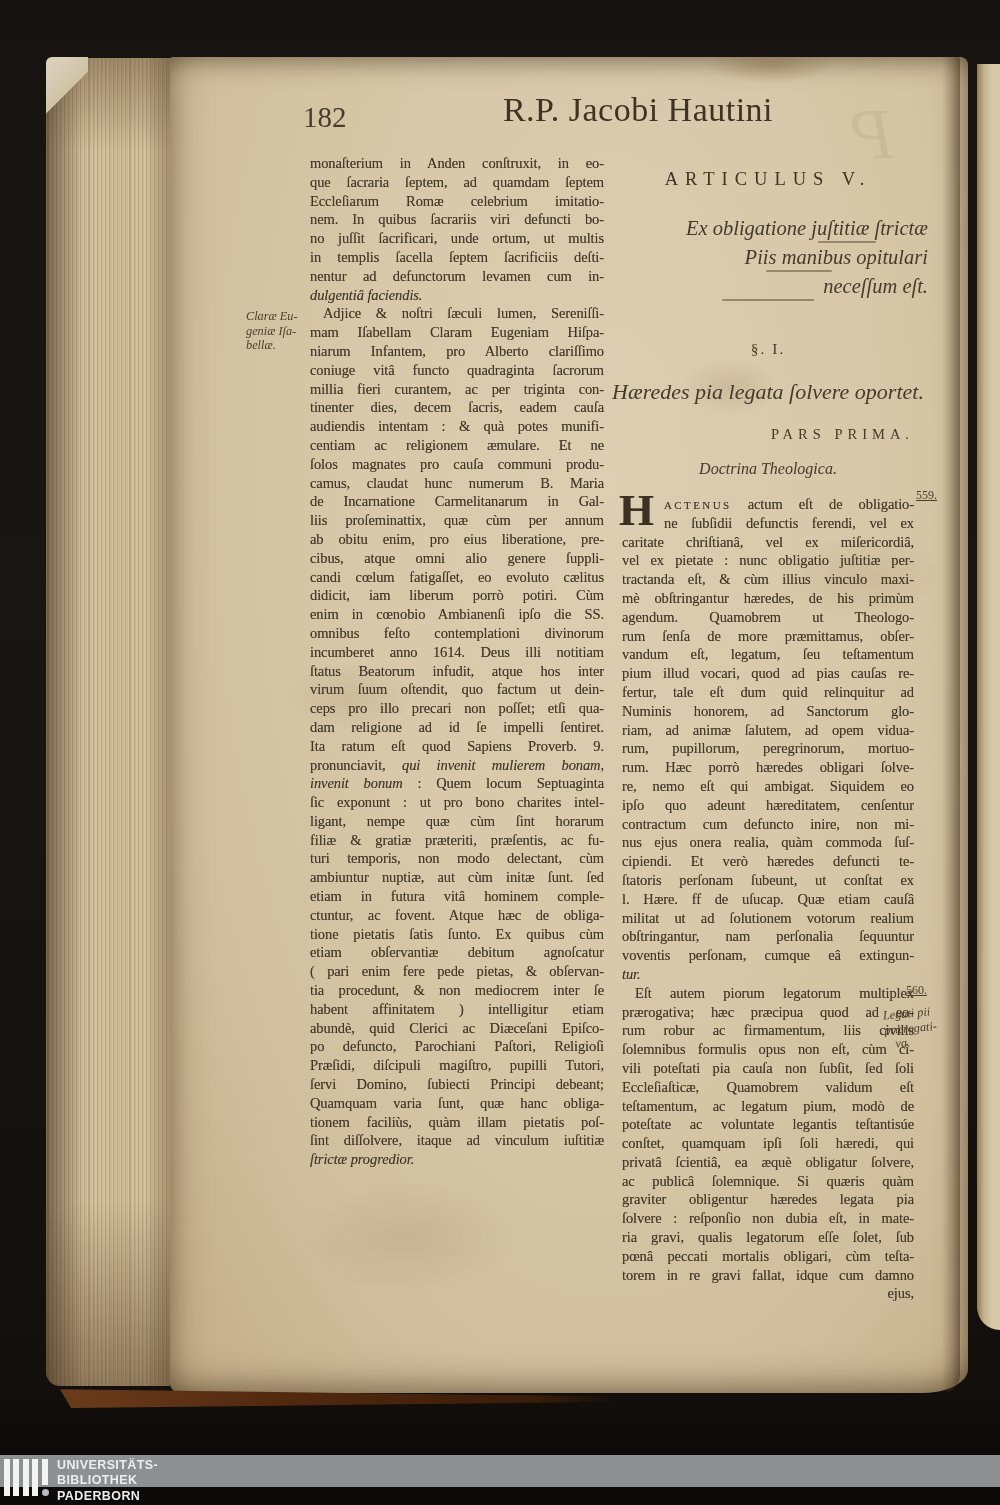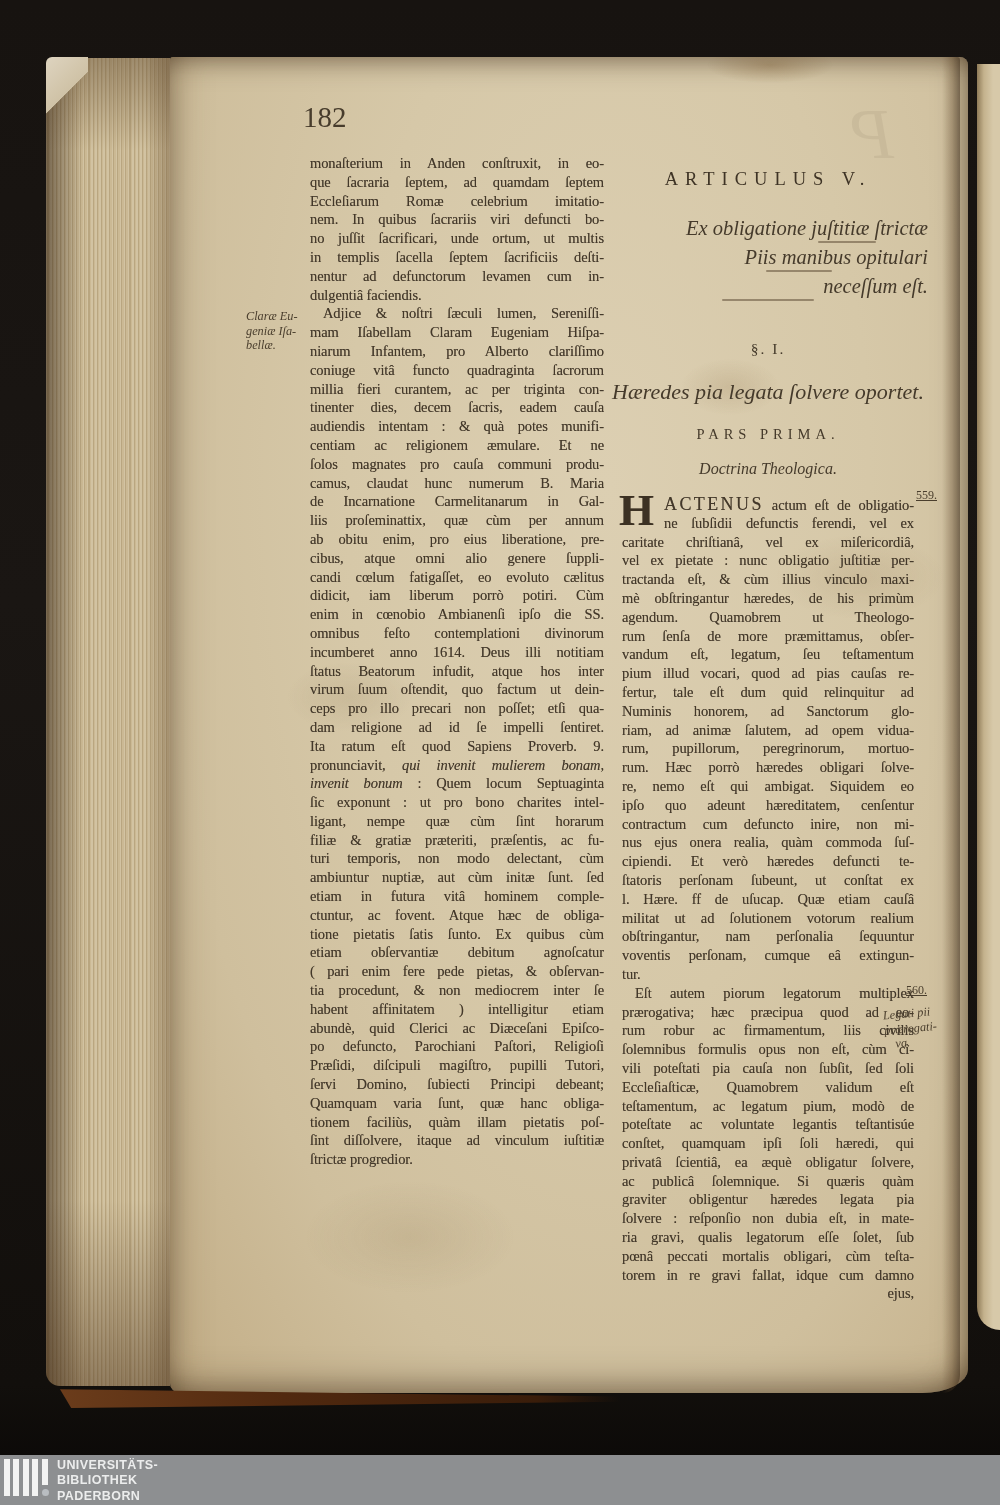--- a/index.html
+++ b/index.html
@@ -37,57 +37,57 @@
   
   .sliver{position:absolute;left:977px;top:64px;width:23px;height:1266px;
     background:linear-gradient(90deg,#8f7b58 0%,#c4b28d 30%,#d7c9a9 70%);
     border-radius:0 0 0 26px;}
   .cover-wedge{position:absolute;left:60px;top:1386px;width:560px;height:22px;
     background:linear-gradient(90deg,#6b3c1b,#51290f 40%,#3a1d0a 85%,rgba(0,0,0,0));
     clip-path:polygon(0 15%,100% 48%,100% 72%,2% 100%);}
   
   .ink{color:#43382a;}
   .ln{height:18.8px;line-height:18.8px;overflow:hidden;text-align:justify;text-align-last:justify;}
-  .ln.l{text-align:right;text-align-last:left;}
+  .ln.l{text-align:right;text-align-last:left;font-style:italic;}
   .ln.r{text-align:right;text-align-last:right;}
   .ln.ind{text-indent:13px;}
   .ln.dc{padding-left:42px;}
   em{}
-  .caps{letter-spacing:2.4px;font-size:18px;}
+  .caps{letter-spacing:2.4px;font-size:11px;}
   .leftcol,.rightbody{position:absolute;font-size:14.5px;letter-spacing:-.1px;color:#43382a;
     text-shadow:0 0 .5px rgba(67,56,42,.55);}
   .leftcol{left:140px;top:97px;width:294px;}
   .rightbody{left:452px;top:438px;width:292px;}
   .dropcap{position:absolute;left:-3px;top:-6px;font-size:45px;line-height:42px;color:#3c3123;
     font-weight:bold;text-shadow:0 0 .5px rgba(60,48,34,.6);}
   .pagenum{position:absolute;left:133px;top:44px;font-size:29px;color:#473c2c;}
   .runhead{position:absolute;left:288px;top:34px;width:360px;text-align:center;font-size:34px;
     color:#3e3325;letter-spacing:.5px;}
   .articulus{position:absolute;left:452px;top:112px;width:292px;text-align:center;
     font-size:18.5px;letter-spacing:7px;color:#3e3325;}
   .title3{position:absolute;left:438px;top:157px;width:320px;text-align:right;font-style:italic;
     font-size:20.5px;line-height:29px;color:#453a2b;}
   .section{position:absolute;left:452px;top:283px;width:292px;text-align:center;
     font-size:15.5px;letter-spacing:2px;color:#453a2b;}
   .subtitle{position:absolute;left:438px;top:322px;width:320px;text-align:center;font-style:italic;
     font-size:22px;color:#453a2b;}
-  .pars{position:absolute;left:452px;top:369px;width:292px;text-align:center;
+  .pars{position:absolute;left:452px;top:369px;width:292px;text-align:right;
     font-size:14.5px;letter-spacing:5px;color:#453a2b;}
   .doctrina{position:absolute;left:452px;top:403px;width:292px;text-align:center;font-style:italic;
     font-size:16px;color:#453a2b;}
   .scribble{position:absolute;height:2px;background:rgba(85,68,45,.5);border-radius:2px;}
   .mnote{position:absolute;font-style:italic;font-size:12.3px;line-height:14.5px;color:#4a3e2d;}
   .mnote .ln{height:14.5px;line-height:14.5px;text-align:left;text-align-last:left;}
   .mnum{position:absolute;font-size:12px;color:#4a3e2d;text-decoration:underline;}
   .legati{transform:rotate(-5deg);}
   .legati .ln:last-child{padding-left:10px;}
   .ghost{position:absolute;left:680px;top:36px;font-size:72px;font-style:italic;color:#5a4a33;
     opacity:.08;transform:scaleX(-1);}
   
-  .graybar{position:absolute;left:0;top:1455px;width:1000px;height:50px;background:#8d8f91;text-decoration:underline;}
+  .graybar{position:absolute;left:0;top:1455px;width:1000px;height:32px;background:#8d8f91;text-decoration:underline;}
   .logobars{position:absolute;left:4px;top:4px;display:flex;gap:3.4px;height:38px;}
   .lbar{width:6px;height:37px;background:#f3f3f2;}
   .lbar.excl{height:26px;}
   .excl-wrap{display:flex;flex-direction:column;align-items:center;justify-content:space-between;height:37px;}
   .ldot{width:7px;height:7px;border-radius:50%;background:#b9bdc1;}
   .logotext{position:absolute;left:57px;top:3px;font-family:"Liberation Sans","DejaVu Sans",sans-serif;
     font-weight:bold;font-size:12.5px;line-height:15.3px;color:#eceded;letter-spacing:.4px;}
 </style>
 </head>
 <body>
@@ -97,20 +97,21 @@
   <div class="fore-edge"></div>
   <div class="corner-fold"></div>
 
   <div class="page">
     <div class="stains"></div>
     <div class="crease"></div>
 
     <div class="ghost">P</div>
 
     <div class="pagenum ink">182</div>
+    <div class="runhead">R.P. Jacobi Hautini</div>
 
     <div class="leftcol">
         <div class="ln"><span>monaſterium in Anden conſtruxit, in eo-</span></div>
         <div class="ln"><span>que ſacraria ſeptem, ad quamdam ſeptem</span></div>
         <div class="ln"><span>Eccleſiarum Romæ celebrium imitatio-</span></div>
         <div class="ln"><span>nem. In quibus ſacrariis viri defuncti bo-</span></div>
         <div class="ln"><span>no juſſit ſacrificari, unde ortum, ut multis</span></div>
         <div class="ln"><span>in templis ſacella ſeptem ſacrificiis deſti-</span></div>
         <div class="ln"><span>nentur ad defunctorum levamen cum in-</span></div>
         <div class="ln l"><span>dulgentiâ faciendis.</span></div>

